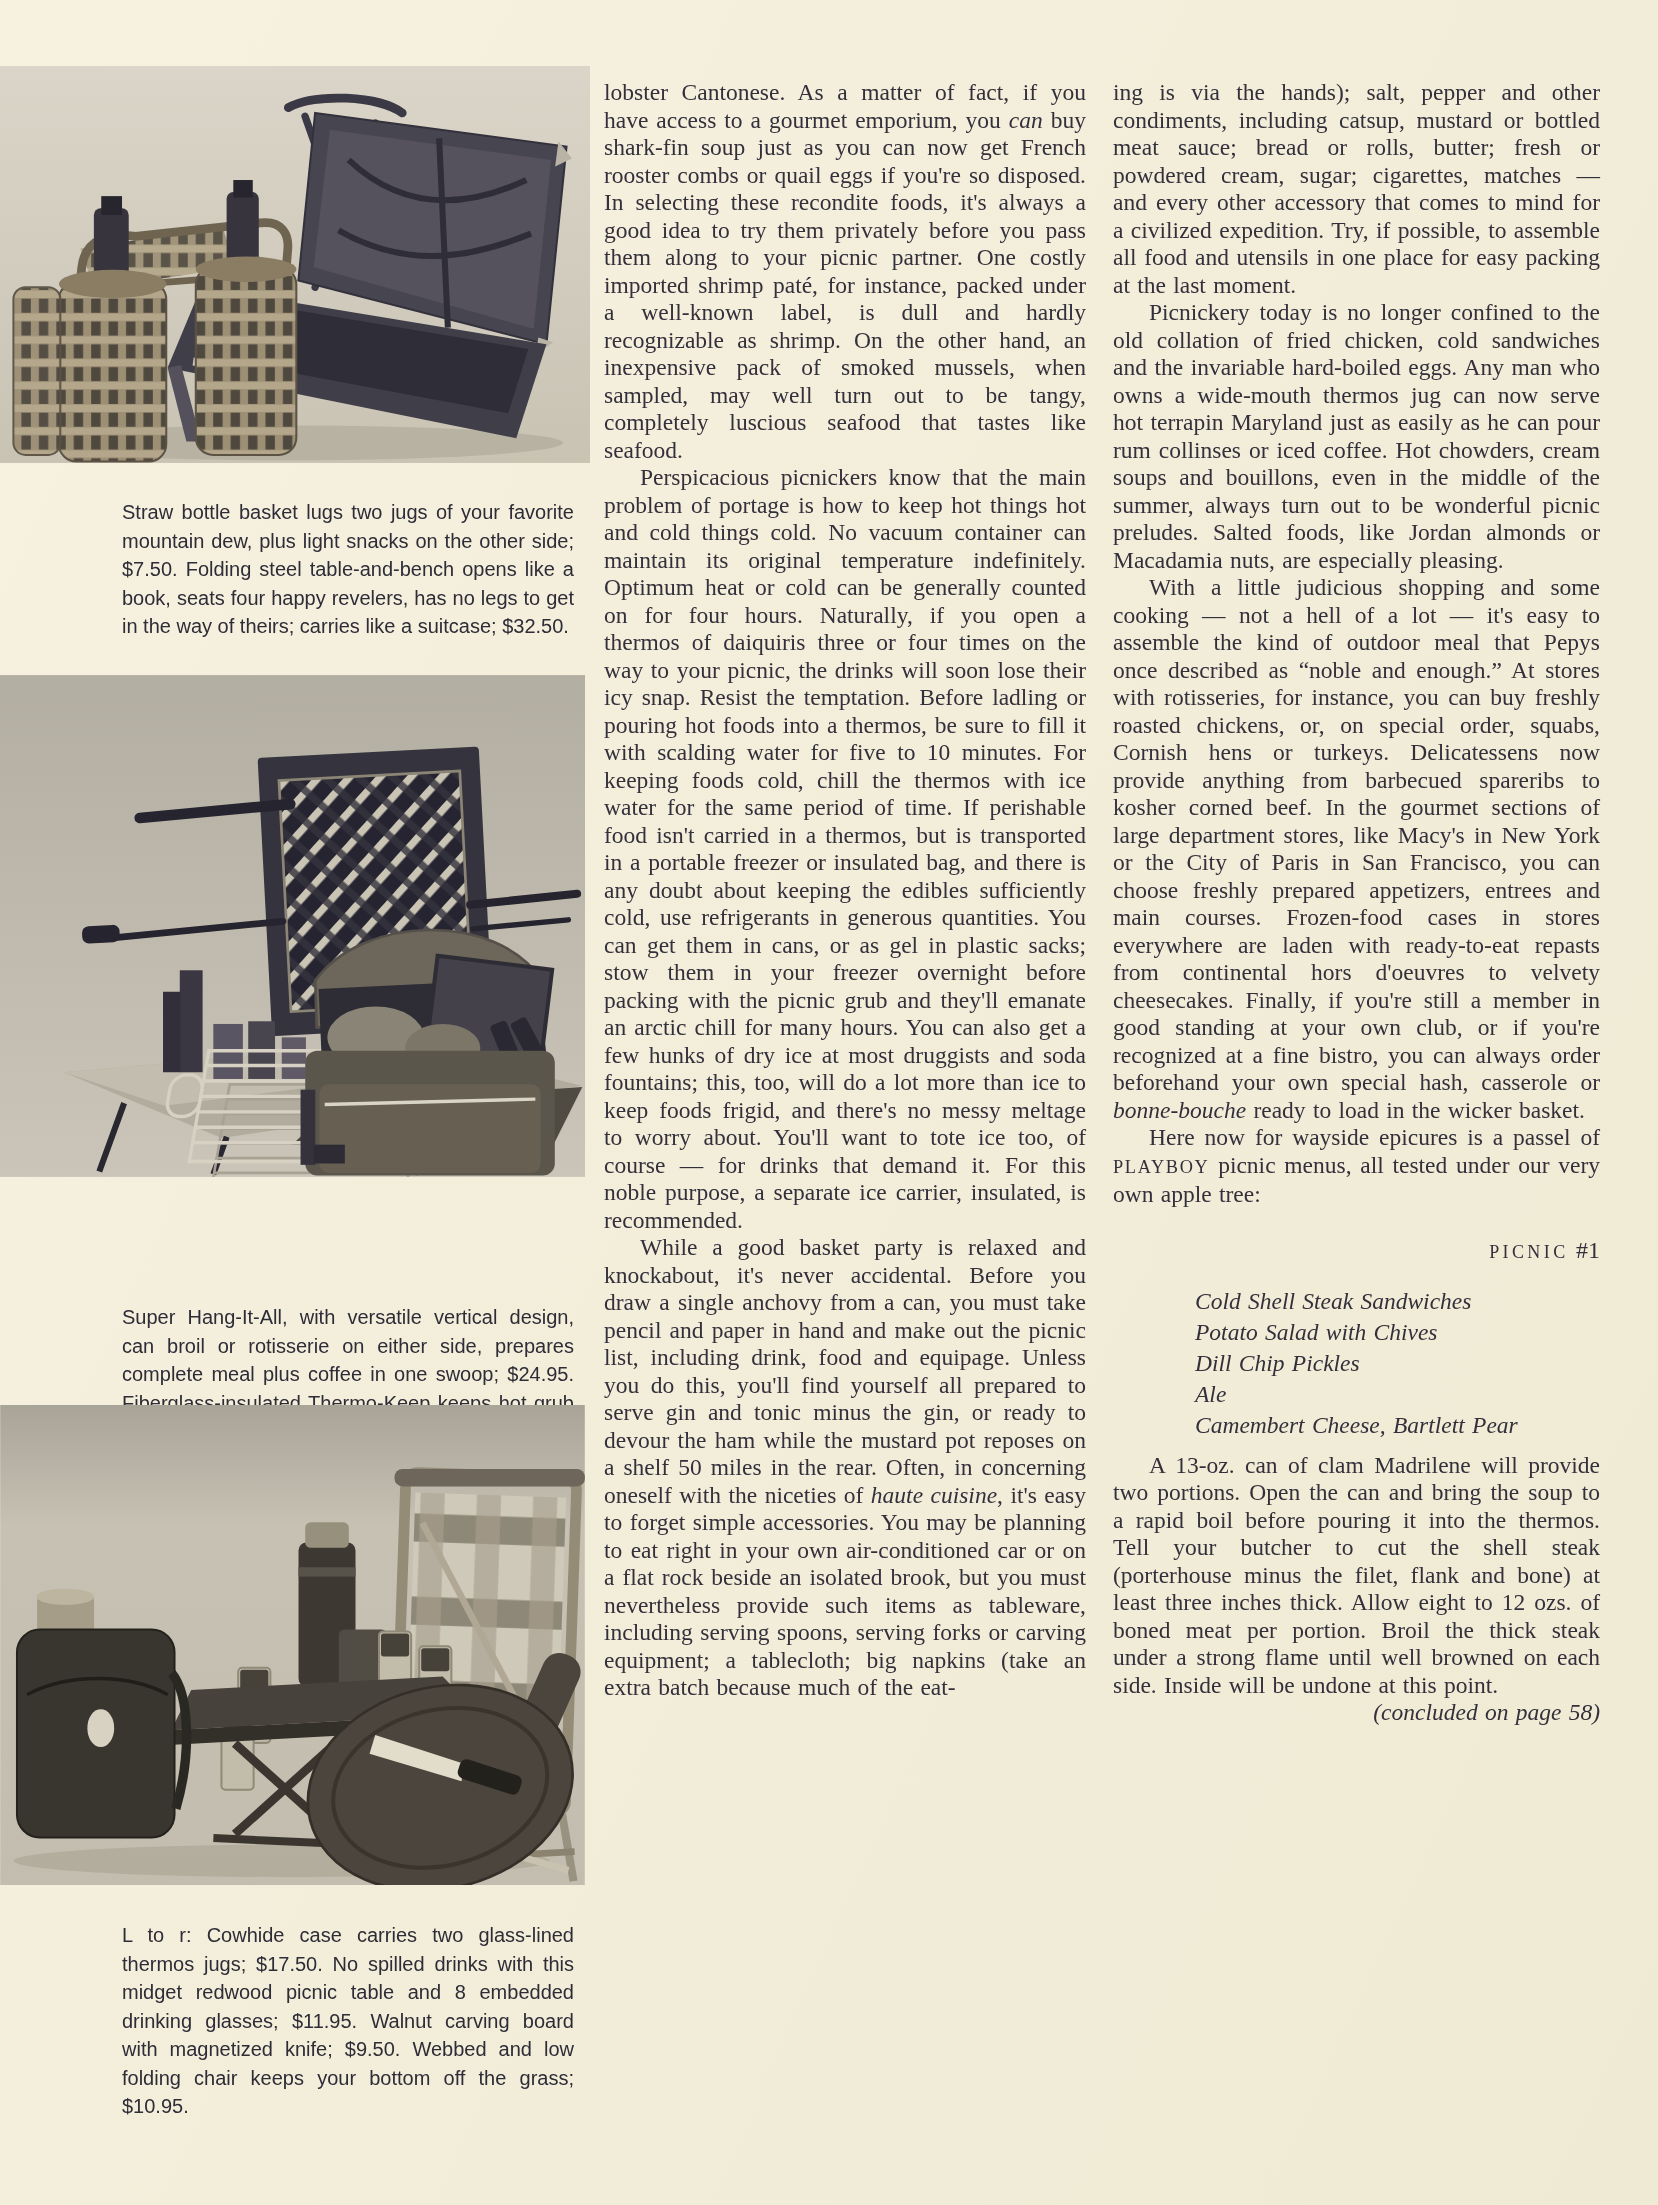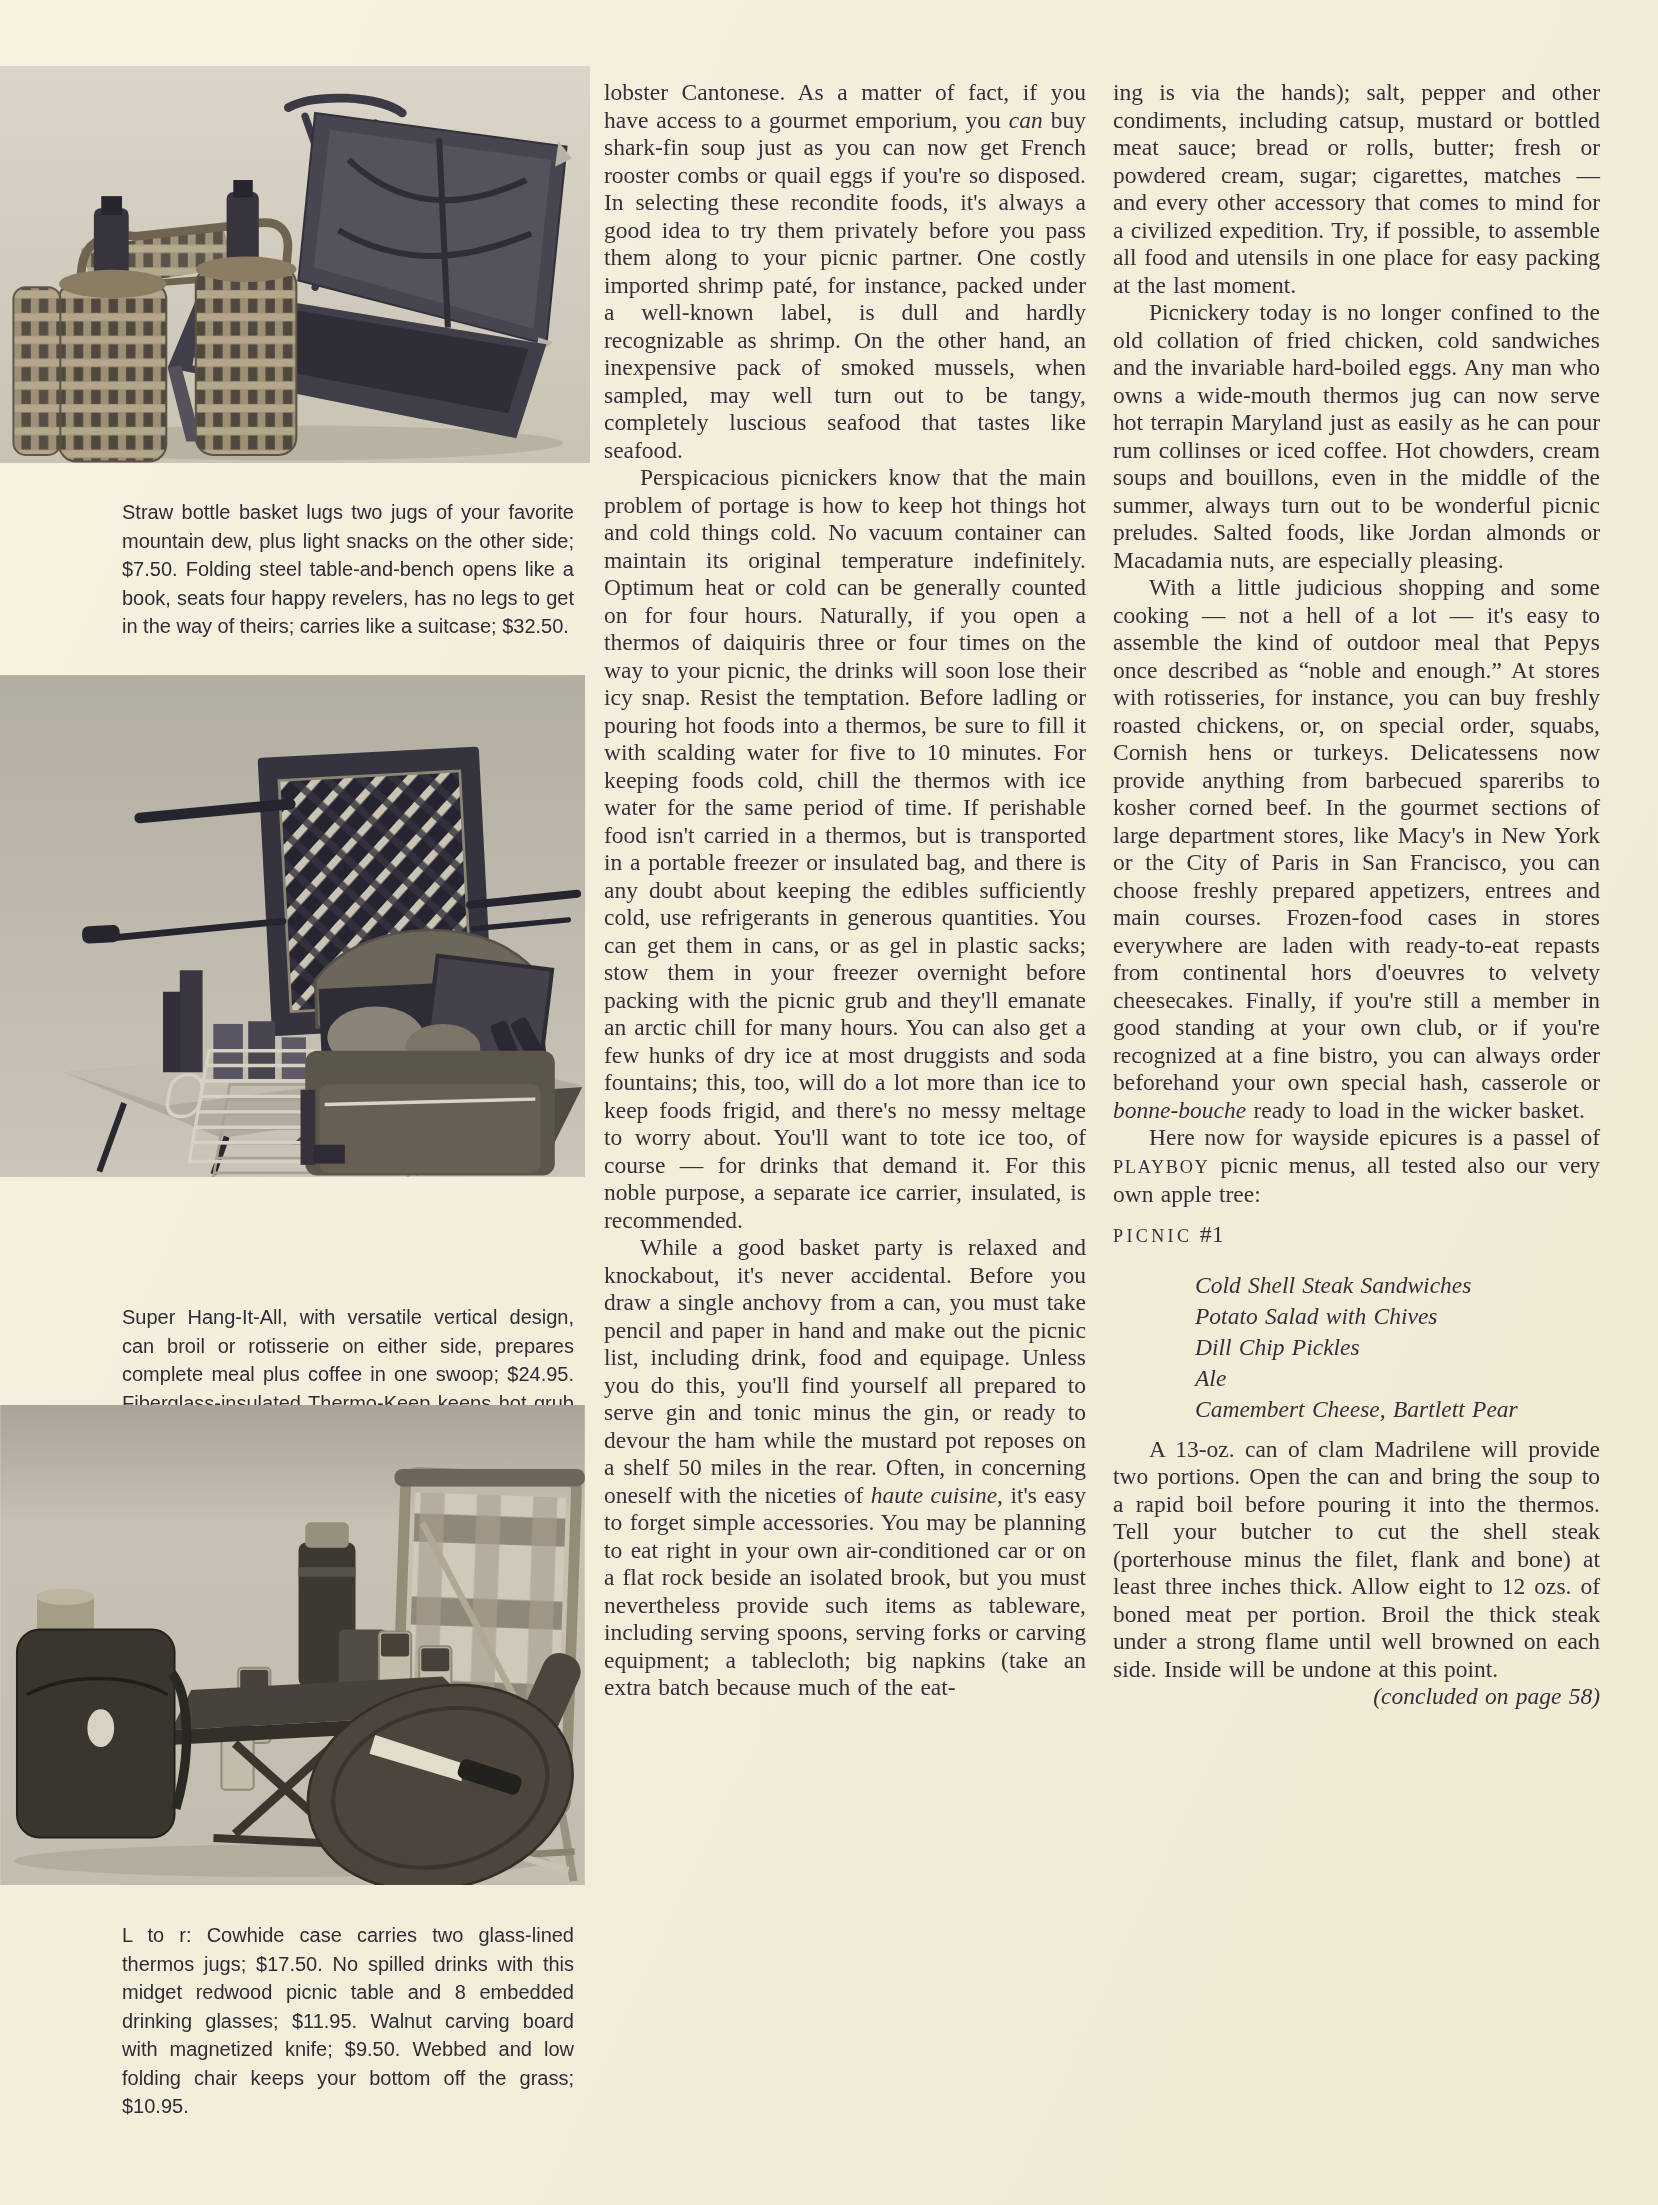--- a/index.html
+++ b/index.html
@@ -9,21 +9,21 @@
   .photo{position:absolute;left:0;display:block;}
   .caption{position:absolute;left:122px;width:452px;
            font-family:"Liberation Sans","DejaVu Sans",sans-serif;
            font-size:20px;line-height:28.5px;color:#2d2c37;text-align:justify;}
   .col{position:absolute;top:79px;font-size:23.5px;line-height:27.5px;
        text-align:justify;word-spacing:0.06em;}
   .col-mid{left:604px;width:482px;}
   .col-right{left:1113px;width:487px;}
   .para{margin:0;padding:0;text-align:justify;}
   .para.indent{text-indent:36px;}
-  .para.heading{text-align:left;text-indent:0;margin:12px 0 20px 0;}
+  .para.heading{text-align:right;text-indent:0;margin:28px 0 20px 0;}
   .para.heading .sc{font-size:18px;letter-spacing:3.4px;}
   .para.heading .num{font-size:24px;}
   .para.menu{font-style:italic;text-align:left;padding-left:82px;line-height:31px;}
   .para.menu + .para.body{margin-top:10.7px;}
   .para.note-right{text-align:right;font-style:italic;}
   .it{font-style:italic;}
   .sc{font-size:0.78em;letter-spacing:0.09em;}
 </style>
 </head>
 <body>
@@ -228,21 +228,21 @@
 
   <div class="col col-mid">
       <p class="para body"><span>lobster Cantonese. As a matter of fact, if you have access to a gourmet emporium, you </span><span class="it">can</span><span> buy shark-fin soup just as you can now get French rooster combs or quail eggs if you're so disposed. In selecting these recondite foods, it's always a good idea to try them privately before you pass them along to your picnic partner. One costly imported shrimp paté, for instance, packed under a well-known label, is dull and hardly recognizable as shrimp. On the other hand, an inexpensive pack of smoked mussels, when sampled, may well turn out to be tangy, completely luscious seafood that tastes like seafood.</span></p>
       <p class="para body indent"><span>Perspicacious picnickers know that the main problem of portage is how to keep hot things hot and cold things cold. No vacuum container can maintain its original temperature indefinitely. Optimum heat or cold can be generally counted on for four hours. Naturally, if you open a thermos of daiquiris three or four times on the way to your picnic, the drinks will soon lose their icy snap. Resist the temptation. Before ladling or pouring hot foods into a thermos, be sure to fill it with scalding water for five to 10 minutes. For keeping foods cold, chill the thermos with ice water for the same period of time. If perishable food isn't carried in a thermos, but is transported in a portable freezer or insulated bag, and there is any doubt about keeping the edibles sufficiently cold, use refrigerants in generous quantities. You can get them in cans, or as gel in plastic sacks; stow them in your freezer overnight before packing with the picnic grub and they'll emanate an arctic chill for many hours. You can also get a few hunks of dry ice at most druggists and soda fountains; this, too, will do a lot more than ice to keep foods frigid, and there's no messy meltage to worry about. You'll want to tote ice too, of course — for drinks that demand it. For this noble purpose, a separate ice carrier, insulated, is recommended.</span></p>
       <p class="para body indent"><span>While a good basket party is relaxed and knockabout, it's never accidental. Before you draw a single anchovy from a can, you must take pencil and paper in hand and make out the picnic list, including drink, food and equipage. Unless you do this, you'll find yourself all prepared to serve gin and tonic minus the gin, or ready to devour the ham while the mustard pot reposes on a shelf 50 miles in the rear. Often, in concerning oneself with the niceties of </span><span class="it">haute cuisine</span><span>, it's easy to forget simple accessories. You may be planning to eat right in your own air-conditioned car or on a flat rock beside an isolated brook, but you must nevertheless provide such items as tableware, including serving spoons, serving forks or carving equipment; a tablecloth; big napkins (take an extra batch because much of the eat-</span></p>
     </div>
   <div class="col col-right">
       <p class="para body"><span>ing is via the hands); salt, pepper and other condiments, including catsup, mustard or bottled meat sauce; bread or rolls, butter; fresh or powdered cream, sugar; cigarettes, matches — and every other accessory that comes to mind for a civilized expedition. Try, if possible, to assemble all food and utensils in one place for easy packing at the last moment.</span></p>
       <p class="para body indent"><span>Picnickery today is no longer confined to the old collation of fried chicken, cold sandwiches and the invariable hard-boiled eggs. Any man who owns a wide-mouth thermos jug can now serve hot terrapin Maryland just as easily as he can pour rum collinses or iced coffee. Hot chowders, cream soups and bouillons, even in the middle of the summer, always turn out to be wonderful picnic preludes. Salted foods, like Jordan almonds or Macadamia nuts, are especially pleasing.</span></p>
       <p class="para body indent"><span>With a little judicious shopping and some cooking — not a hell of a lot — it's easy to assemble the kind of outdoor meal that Pepys once described as “noble and enough.” At stores with rotisseries, for instance, you can buy freshly roasted chickens, or, on special order, squabs, Cornish hens or turkeys. Delicatessens now provide anything from barbecued spareribs to kosher corned beef. In the gourmet sections of large department stores, like Macy's in New York or the City of Paris in San Francisco, you can choose freshly prepared appetizers, entrees and main courses. Frozen-food cases in stores everywhere are laden with ready-to-eat repasts from continental hors d'oeuvres to velvety cheesecakes. Finally, if you're still a member in good standing at your own club, or if you're recognized at a fine bistro, you can always order beforehand your own special hash, casserole or </span><span class="it">bonne-bouche</span><span> ready to load in the wicker basket.</span></p>
-      <p class="para body indent"><span>Here now for wayside epicures is a passel of </span><span class="sc">PLAYBOY</span><span> picnic menus, all tested also our very own apple tree:</span></p>
+      <p class="para body indent"><span>Here now for wayside epicures is a passel of </span><span class="sc">PLAYBOY</span><span> picnic menus, all tested under our very own apple tree:</span></p>
       <p class="para heading"><span class="sc">PICNIC</span><span class="num"> #1</span></p>
       <p class="para menu"><span>Cold Shell Steak Sandwiches</span></p>
       <p class="para menu"><span>Potato Salad with Chives</span></p>
       <p class="para menu"><span>Dill Chip Pickles</span></p>
       <p class="para menu"><span>Ale</span></p>
       <p class="para menu"><span>Camembert Cheese, Bartlett Pear</span></p>
       <p class="para body indent"><span>A 13-oz. can of clam Madrilene will provide two portions. Open the can and bring the soup to a rapid boil before pouring it into the thermos. Tell your butcher to cut the shell steak (porterhouse minus the filet, flank and bone) at least three inches thick. Allow eight to 12 ozs. of boned meat per portion. Broil the thick steak under a strong flame until well browned on each side. Inside will be undone at this point.</span></p>
       <p class="para note-right"><span>(concluded on page 58)</span></p>
     </div>
 

